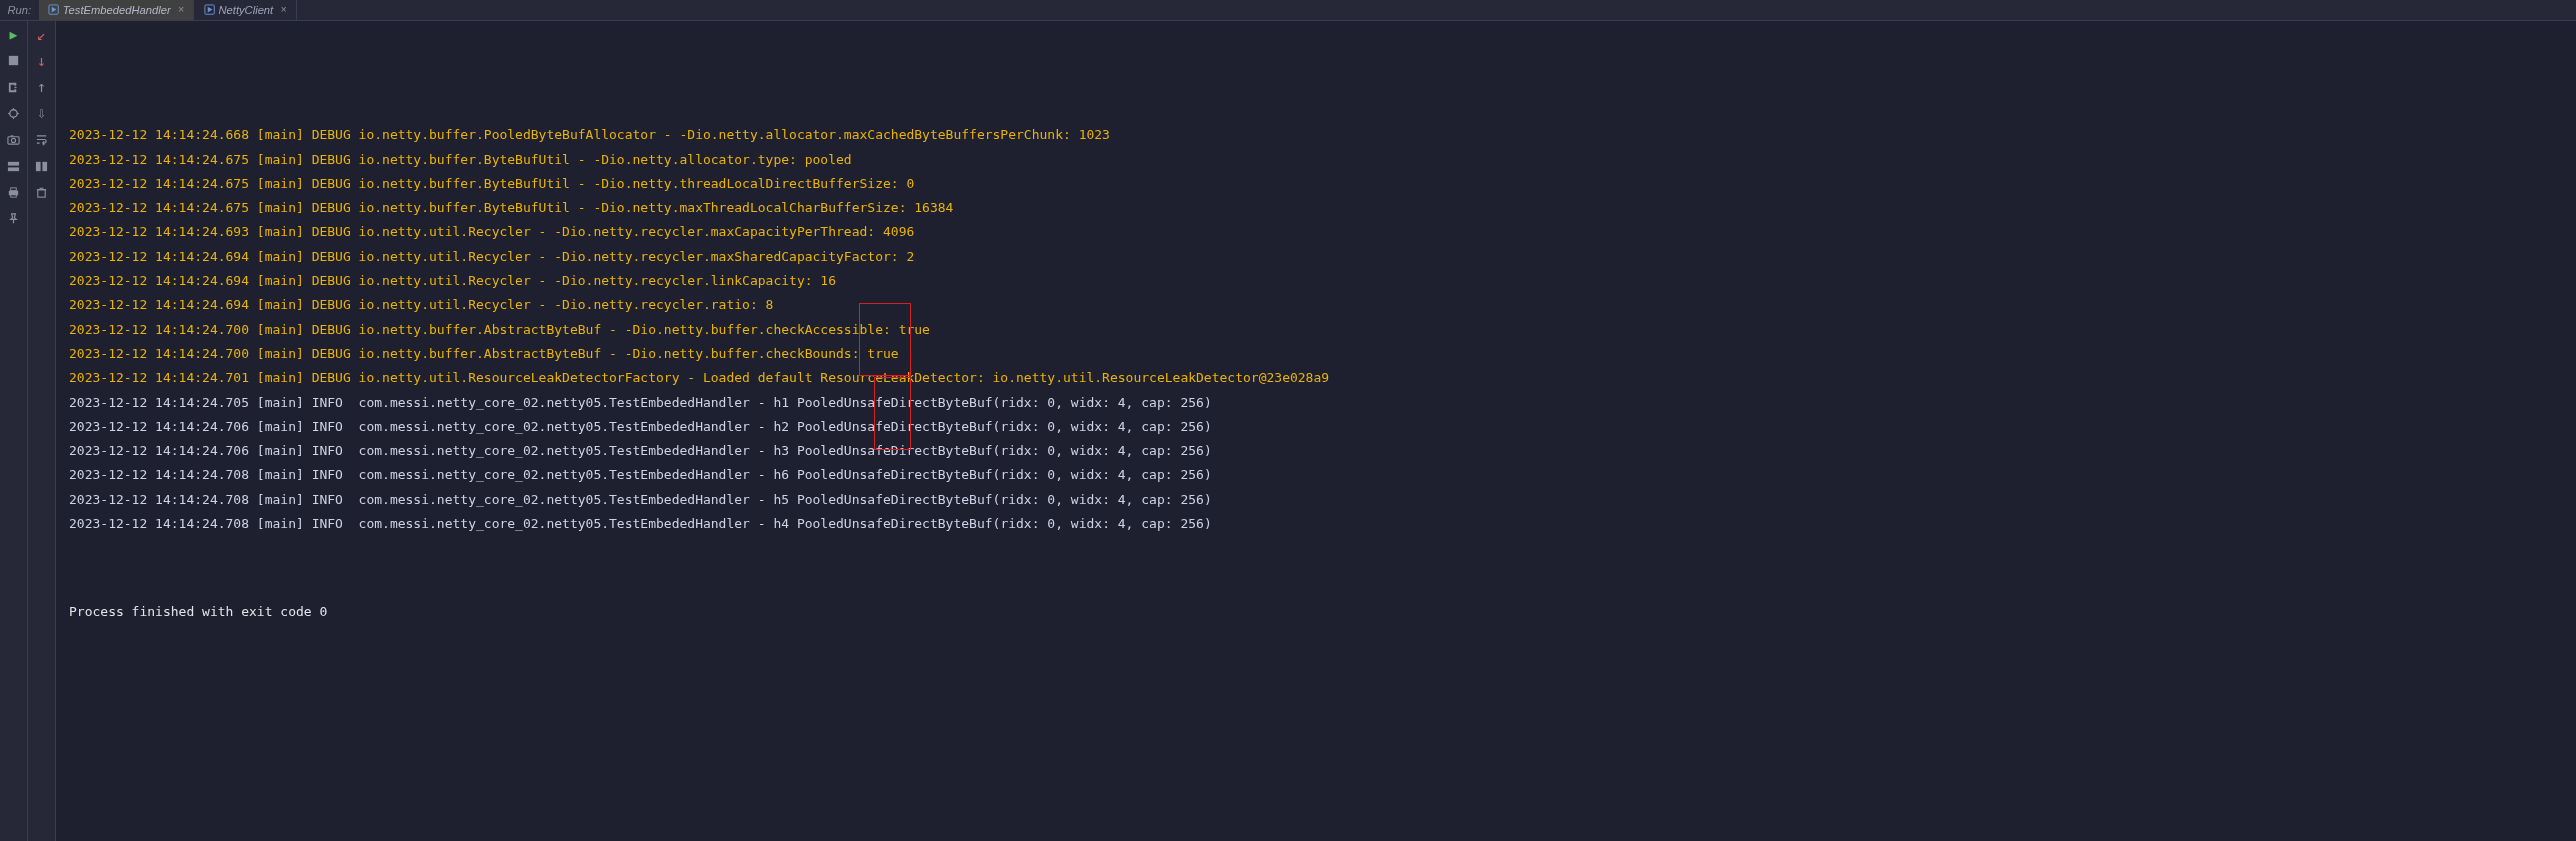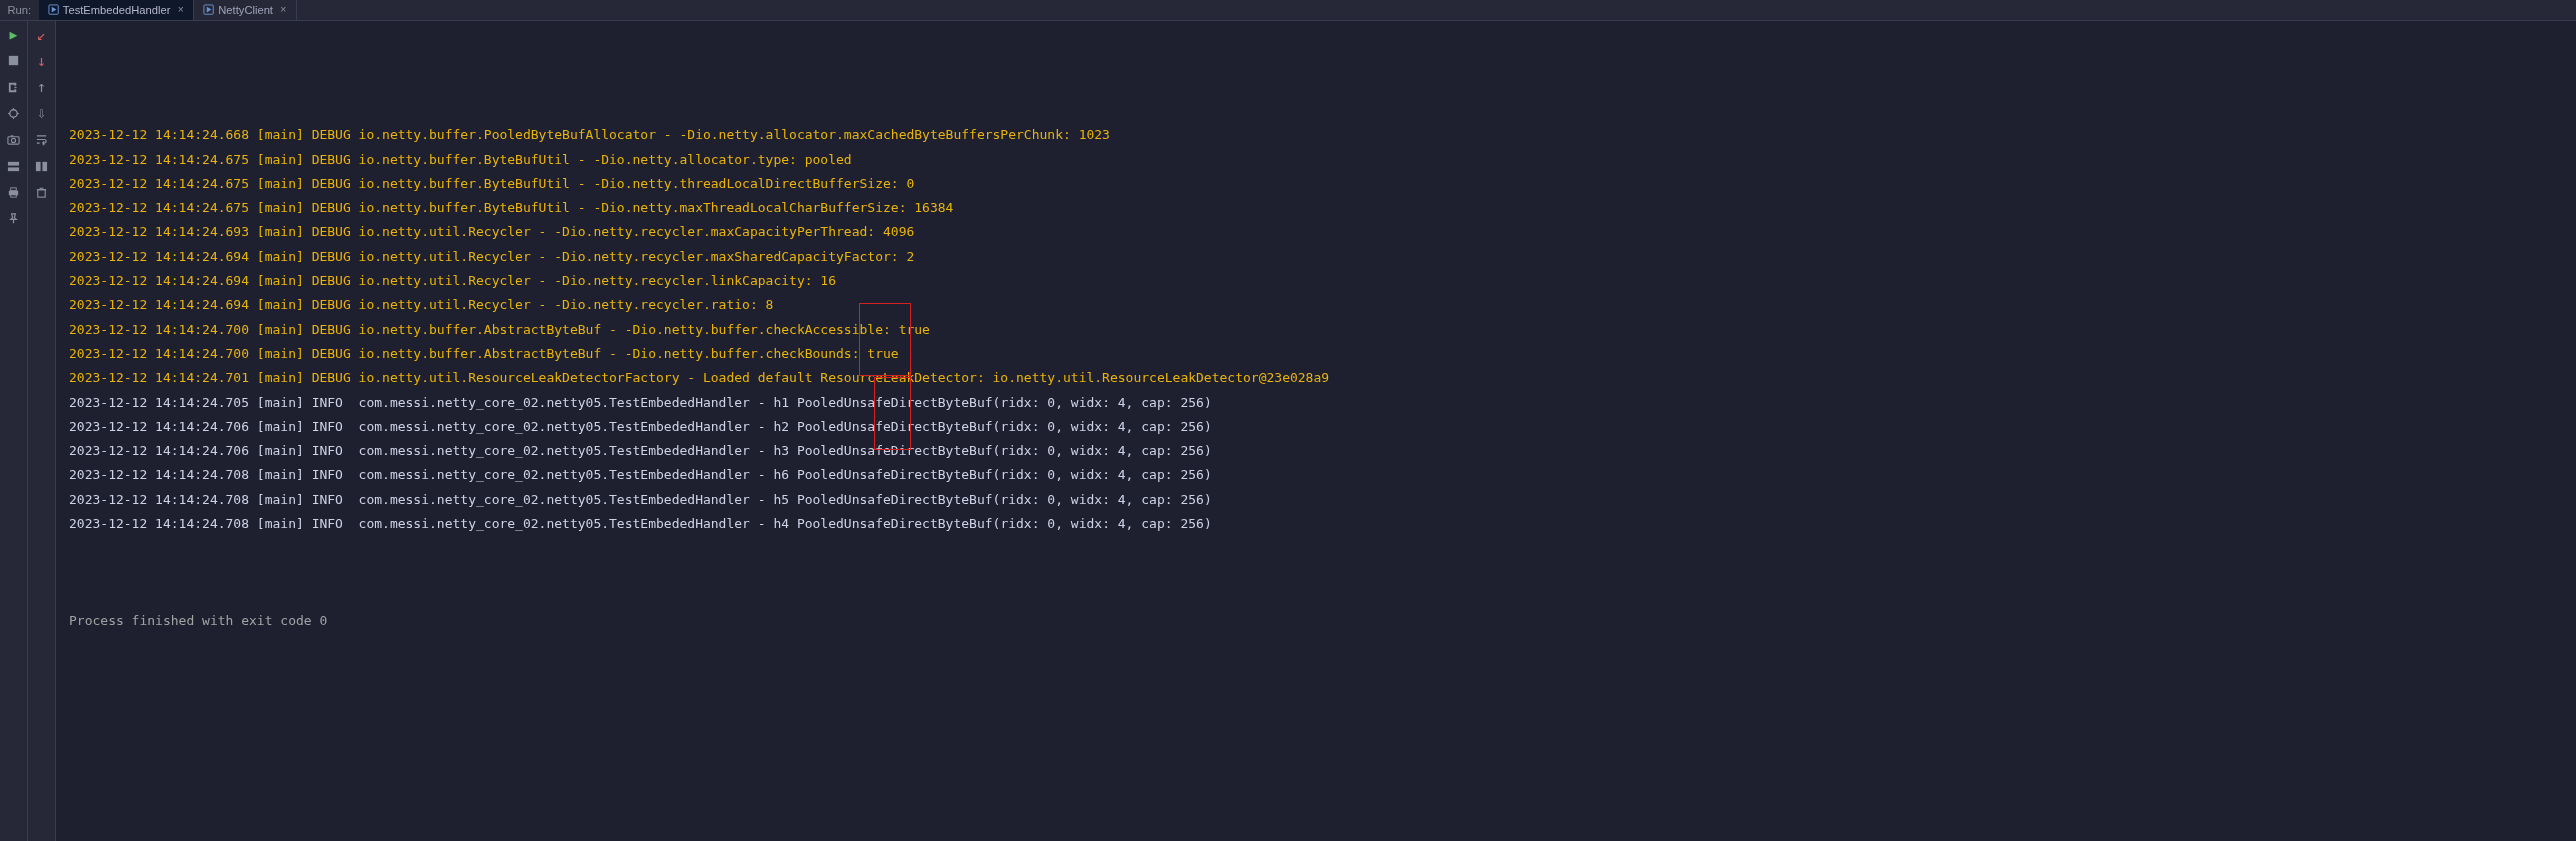--- a/index.html
+++ b/index.html
@@ -11,20 +11,21 @@
       overflow: hidden;
       width: 2576px;
       height: 841px;
     }
     .top-bar {
       display: flex;
       align-items: center;
       height: 20.5px;
       background: #262838;
       border-bottom: 0.9px solid #3a3d52;
+      font-style: italic;
     }
     .run-label {
       color: #8c8f9e;
       font-size: 11.2px;
       padding: 0 7.5px;
       font-family: sans-serif;
     }
     .tabs {
       display: flex;
       height: 100%;
@@ -33,21 +34,21 @@
       display: flex;
       align-items: center;
       padding: 0 9.3px;
       font-size: 11.2px;
       font-family: sans-serif;
       border-right: 0.9px solid #3a3d52;
       cursor: pointer;
       gap: 3.7px;
     }
     .tab.active {
-      background: #0f172a;
+      background: #404040;
       color: #b4b6c9;
     }
     .tab-icon {
       width: 11.2px;
       height: 11.2px;
       display: inline-flex;
       align-items: center;
       justify-content: center;
     }
     .tab-close {
@@ -113,22 +114,22 @@
       padding: 5.6px 13px;
       line-height: 1.87;
       overflow: auto;
       white-space: pre;
       position: relative;
     }
     .log-line { white-space: pre; }
     .lvl-info { color: #cfd2e6; }
     .lvl-debug { color: #eab308; }
     .footer-line {
-      margin-top: 24px;
-      color: #a3a3a3;
+      margin-top: 15px;
+      color: #e5e5e5;
     }
     .hl-box {
       position: absolute;
       border: 1.9px solid #d62020;
       pointer-events: none;
     }
     .handler-part { color: #cfd2e6; }
   </style>
 </head>
 <body>

